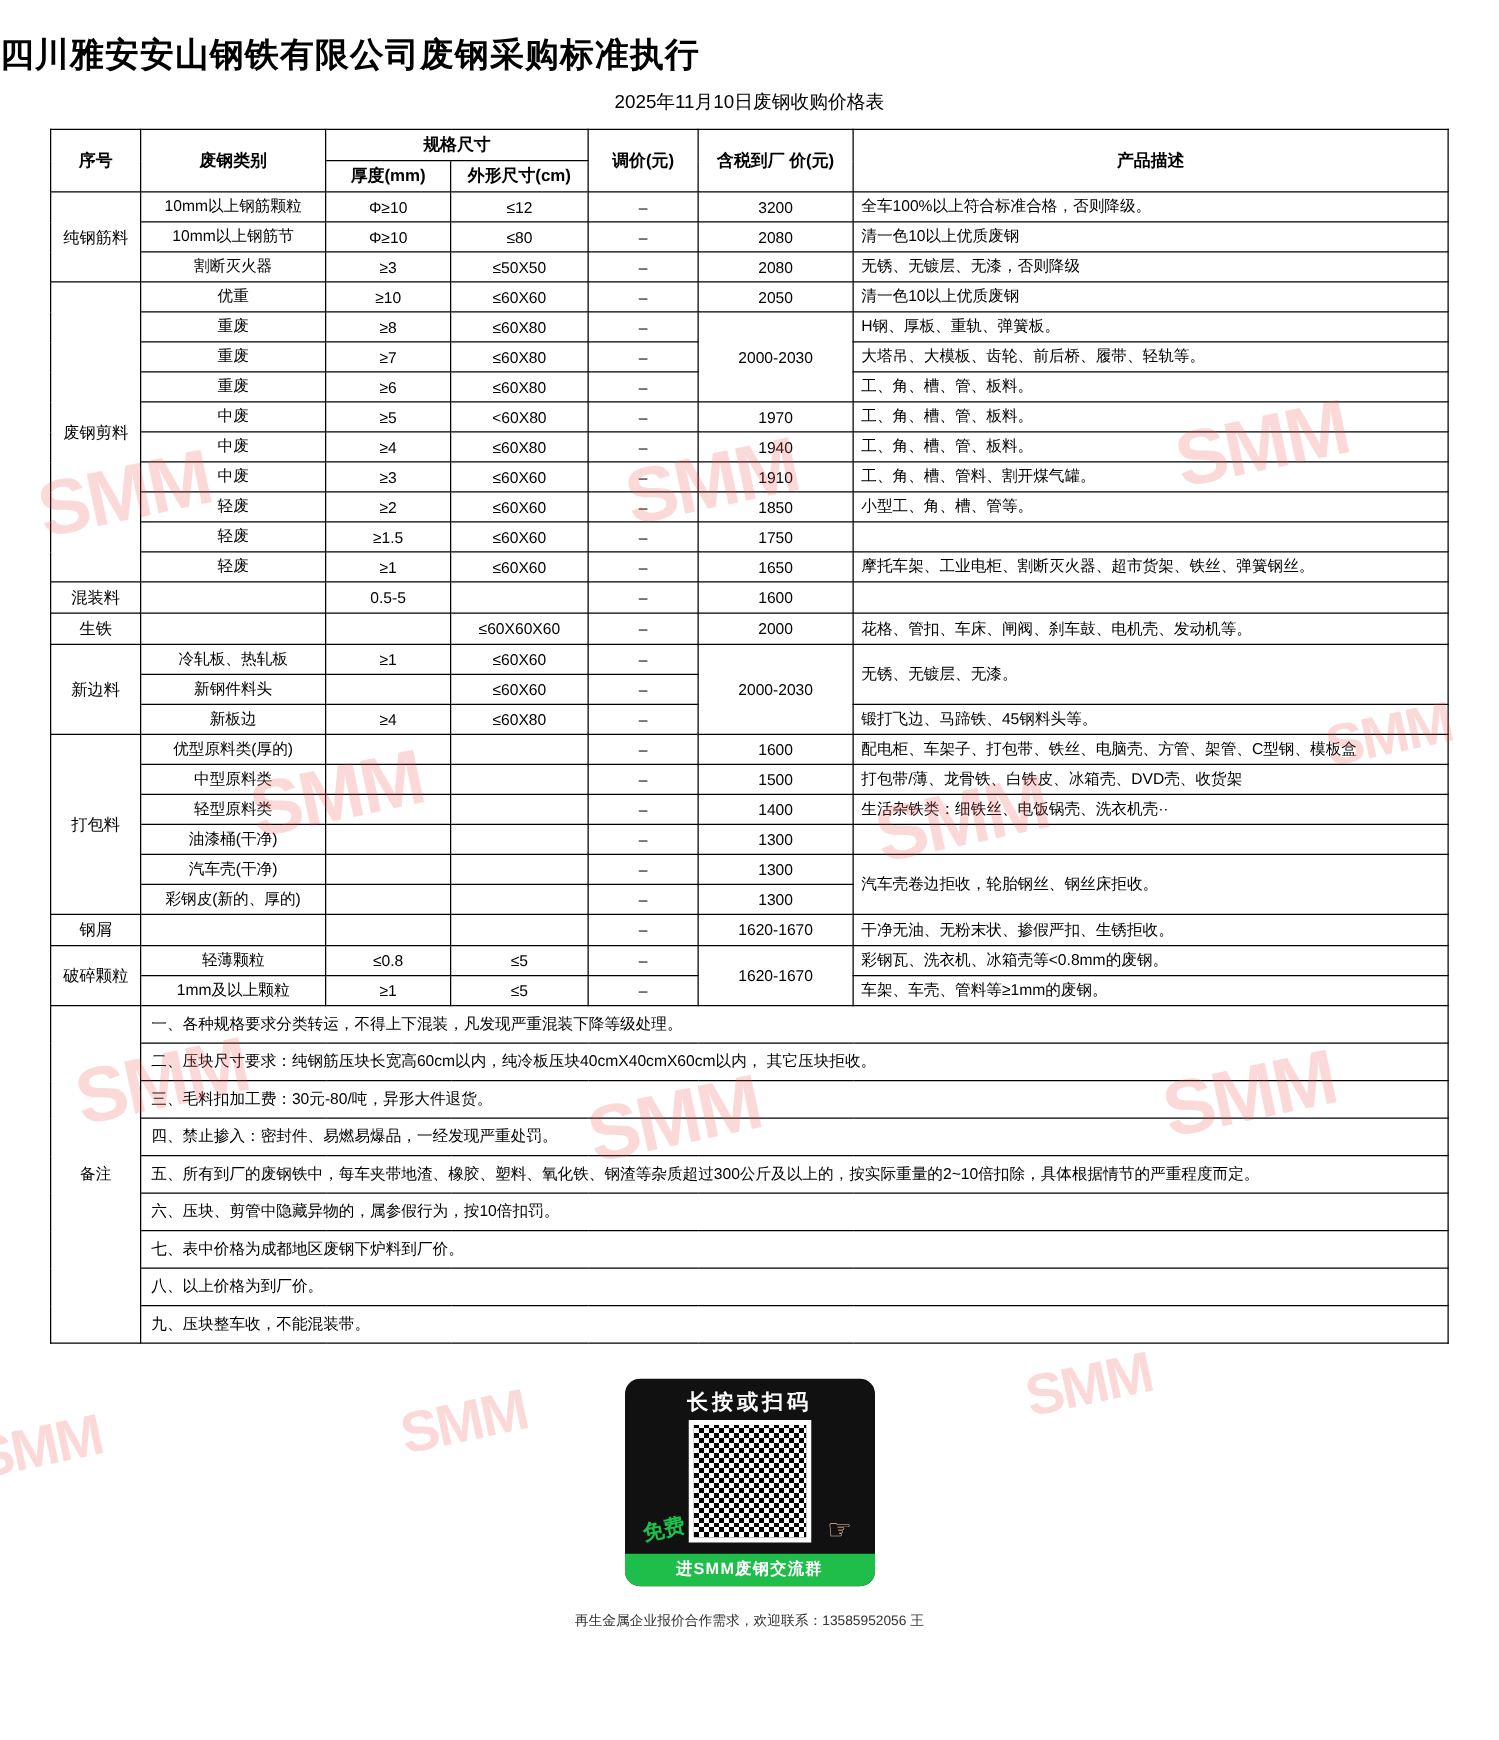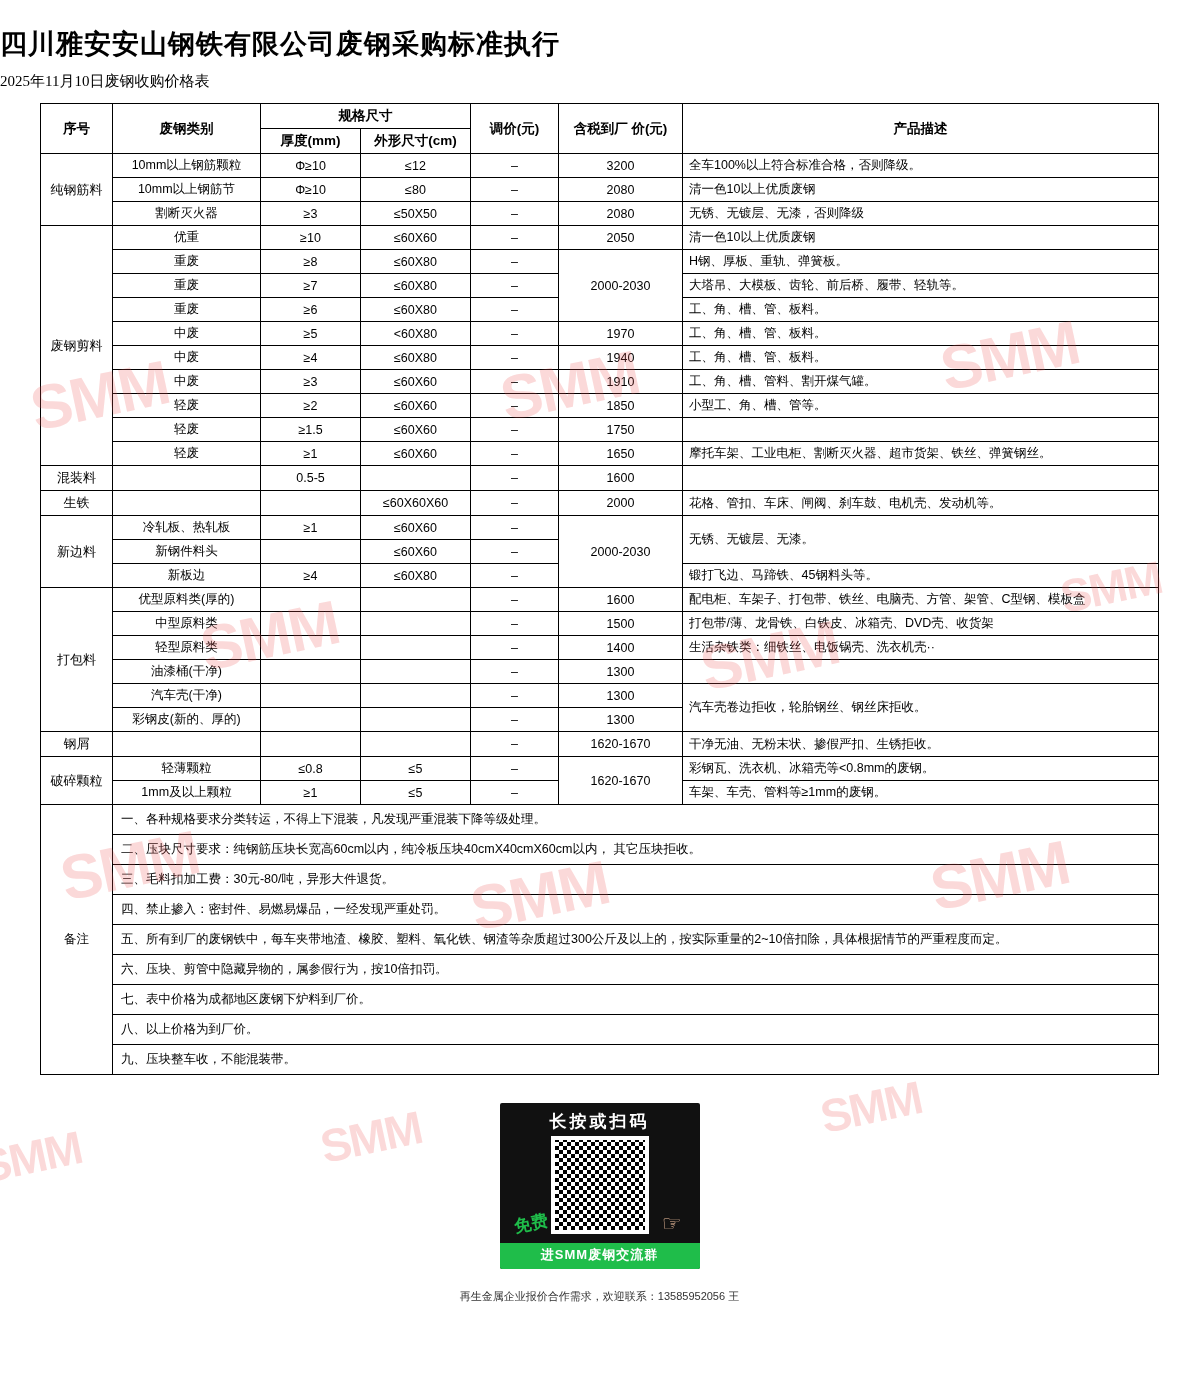--- a/index.html
+++ b/index.html
@@ -12,25 +12,24 @@
   }
   .page{width:1199px;min-height:1392px;position:relative;overflow:hidden;}
   .title{
     text-align:left;
     font-size:27px;
     font-weight:bold;
     margin-top:26px;
     letter-spacing:1px;
   }
   .subtitle{
-    text-align:left;
+    text-align:center;
     font-size:15px;
     margin-top:10px;
     margin-bottom:12px;
-    font-family:Liberation Serif, serif;
   }
   table{
     border-collapse:collapse;
     width:1118px;
     margin:0 auto;
     table-layout:fixed;
   }
   td,th{
     border:1px solid #000;
     font-size:12.5px;
@@ -69,21 +68,21 @@
   .qr-wrap{
     width:200px;
     margin:28px auto 0 auto;
     text-align:center;
   }
   .qr-box{
     width:200px;
     height:166px;
     background:#111;
     position:relative;
-    border-radius:2px;
+    border-radius:12px;
     overflow:hidden;
   }
   .qr-top{
     color:#fff;
     font-size:17px;
     font-weight:bold;
     letter-spacing:3px;
     padding-top:7px;
   }
   .qr-code{

